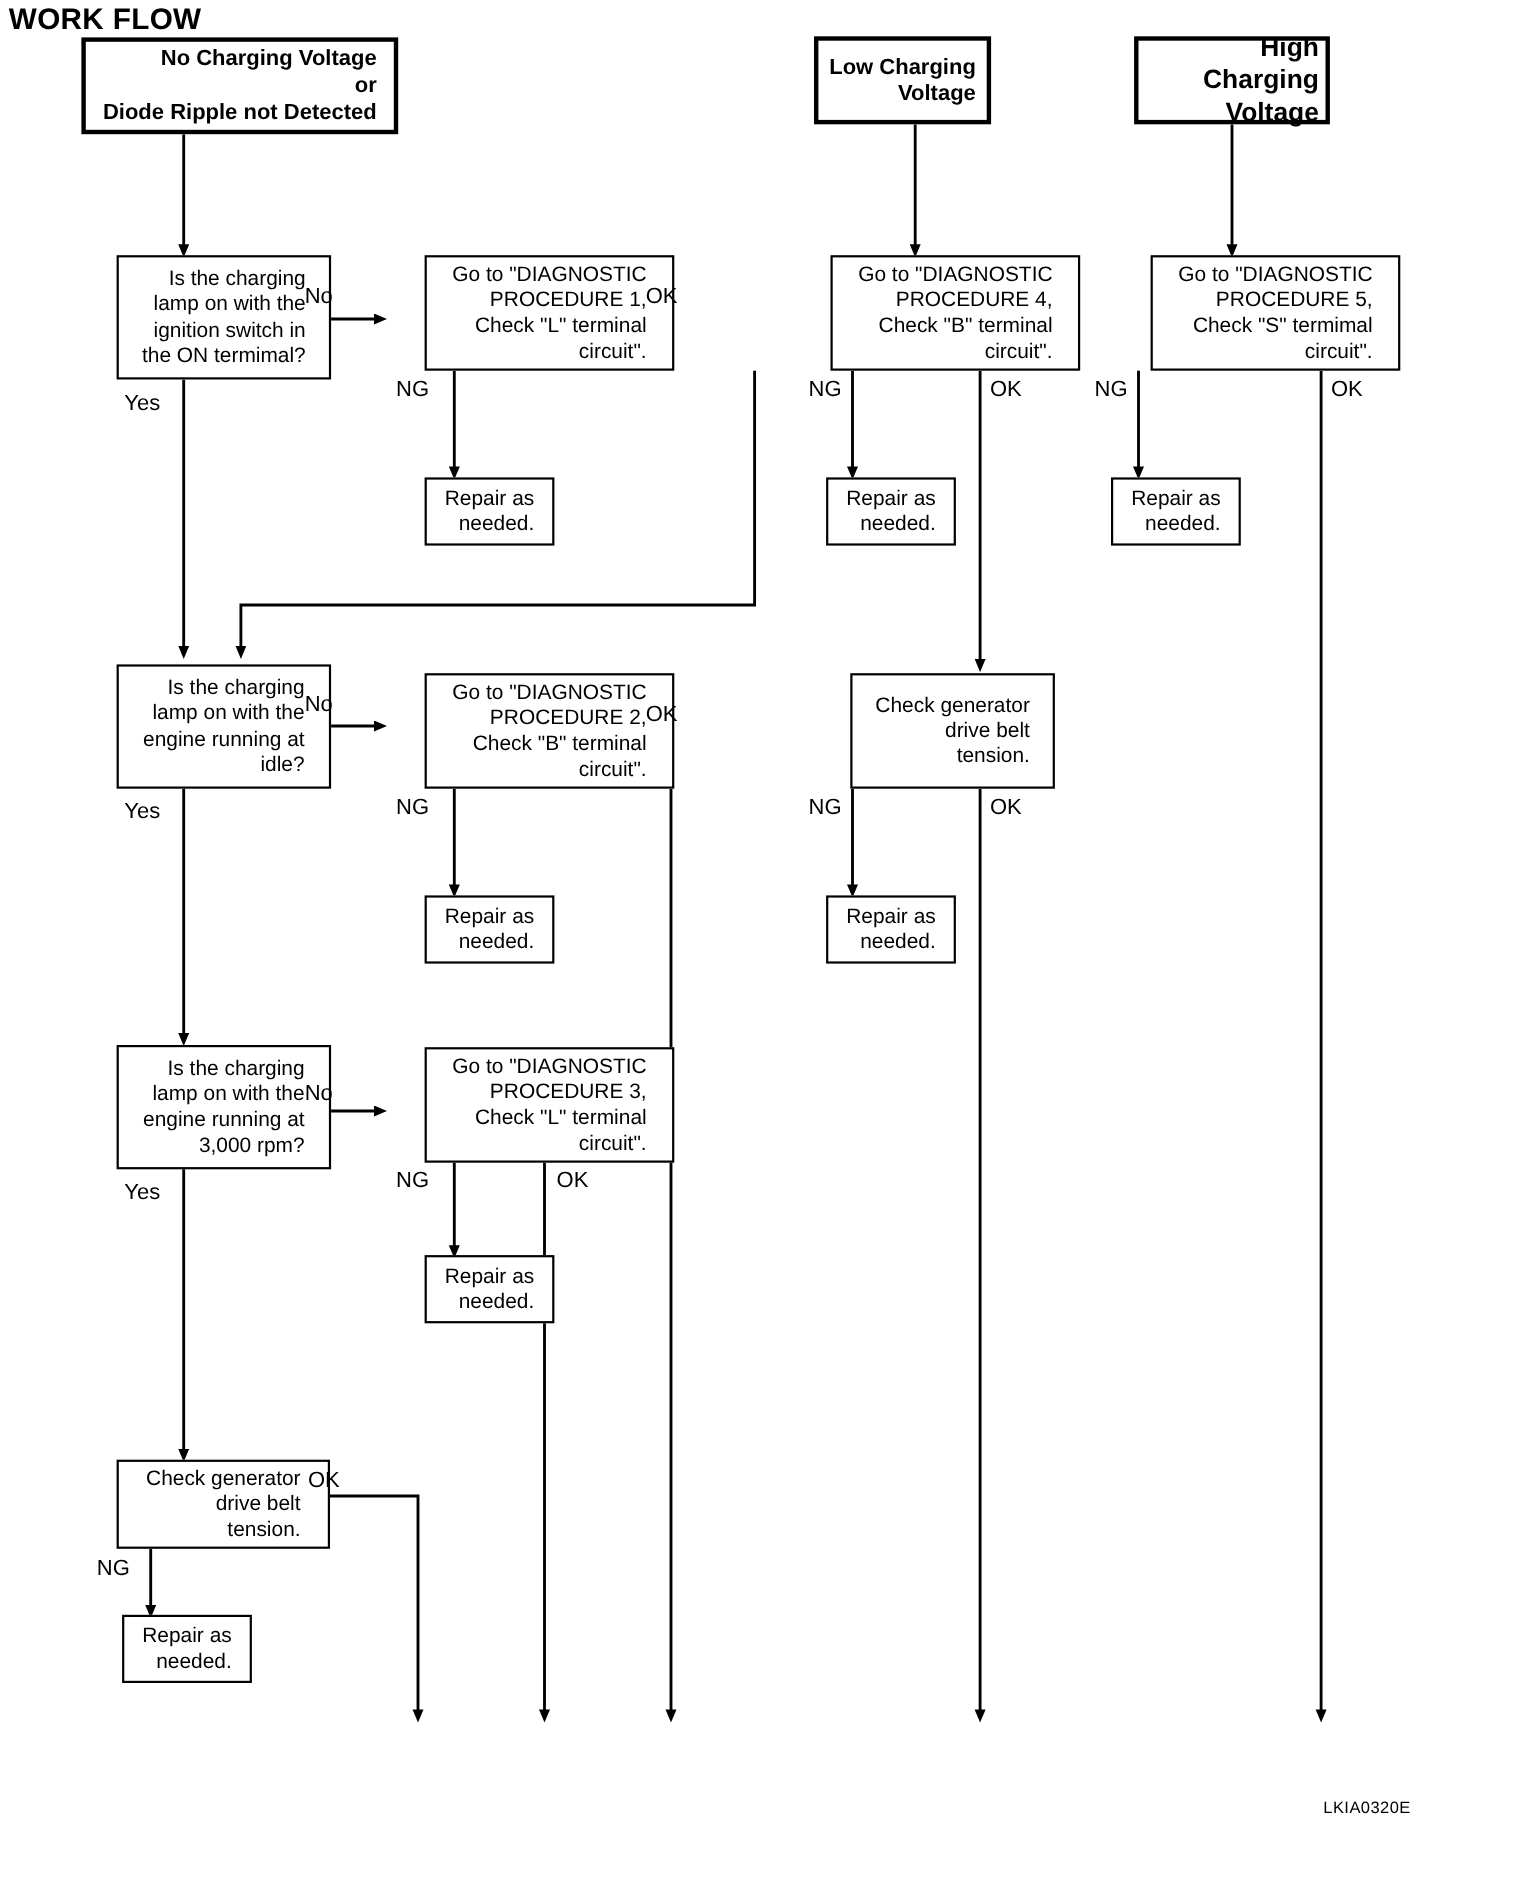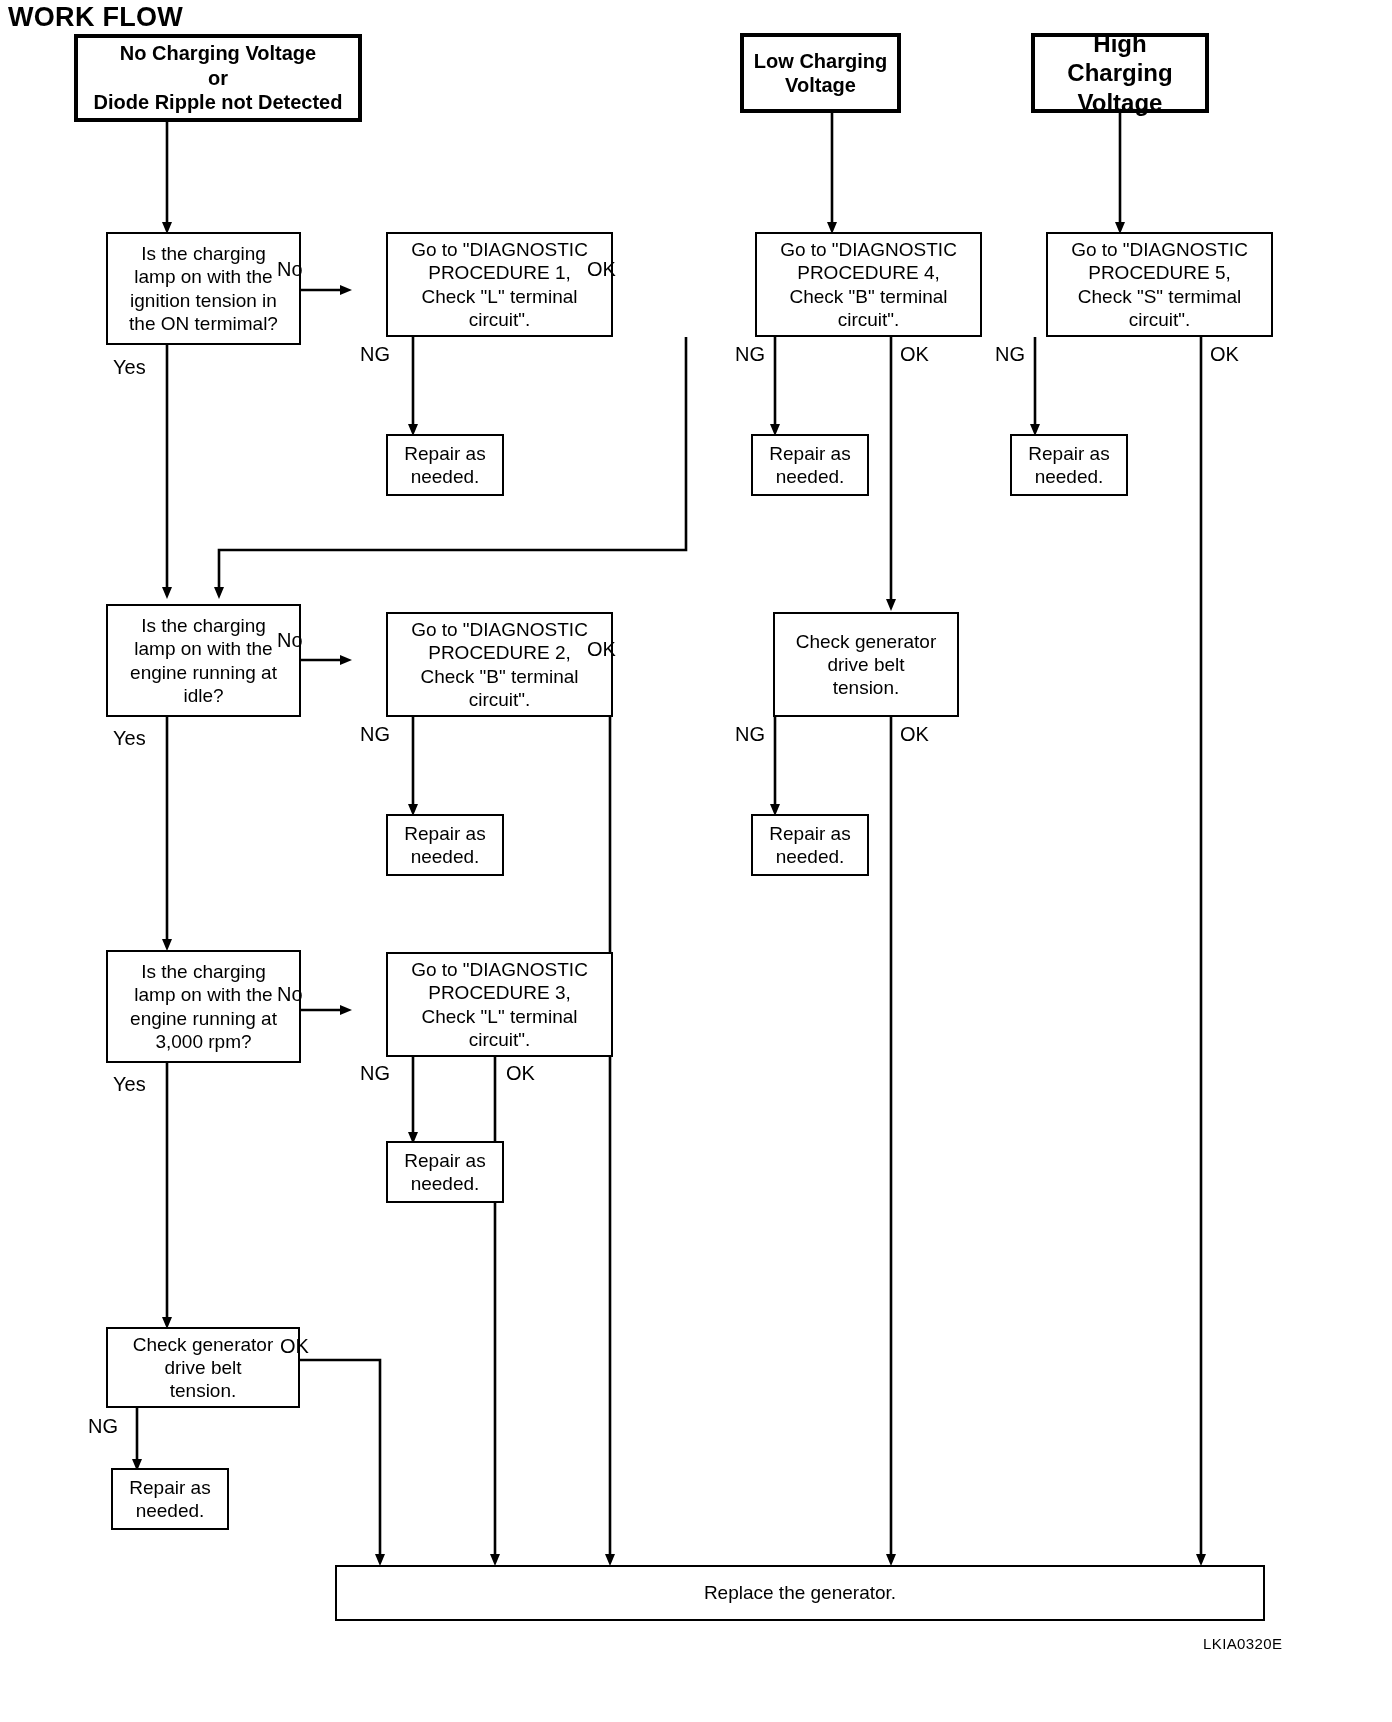--- a/index.html
+++ b/index.html
@@ -9,21 +9,21 @@
   svg.layer{position:absolute;left:0;top:0;width:1392px;height:1722px;}
   .ttl{position:absolute;font-weight:bold;font-size:27px;letter-spacing:.3px;}
   .box{position:absolute;box-sizing:border-box;background:#fff;
        display:flex;align-items:center;justify-content:center;text-align:center;
        line-height:1.22;}
   .thin{border:2px solid #000;margin-left:33px;}
   .thick{border:4px solid #000;}
   .b-bold{font-weight:bold;}
   .lbl{position:absolute;font-size:20px;white-space:nowrap;text-align:center;}
   .code{position:absolute;font-size:15px;letter-spacing:.4px;}
-  .txt{padding:0 6px;}
+  .txt{padding:0 6px;text-align:right;}
 </style>
 </head>
 <body>
 
 <div id="root">
 
   <div class="ttl" style="left:8px;top:2px;">WORK FLOW</div>
 
   <svg class="layer" viewBox="0 0 1392 1722">
     <defs>
@@ -100,21 +100,21 @@
     <div class="txt">
       <div>High Charging</div>
       <div>Voltage</div>
     </div>
   </div>
 
   <div class="box thin" style="left:73px;top:232px;width:195px;height:113px;font-size:19px;">
     <div class="txt">
       <div>Is the charging</div>
       <div>lamp on with the</div>
-      <div>ignition tension in</div>
+      <div>ignition switch in</div>
       <div>the ON termimal?</div>
     </div>
   </div>
 
   <div class="box thin" style="left:73px;top:604px;width:195px;height:113px;font-size:19px;">
     <div class="txt">
       <div>Is the charging</div>
       <div>lamp on with the</div>
       <div>engine running at</div>
       <div>idle?</div>
@@ -233,23 +233,20 @@
     </div>
   </div>
 
   <div class="box thin" style="left:78px;top:1468px;width:118px;height:62px;font-size:19px;">
     <div class="txt">
       <div>Repair as</div>
       <div>needed.</div>
     </div>
   </div>
 
-  <div class="box thin" style="left:302px;top:1565px;width:930px;height:56px;font-size:19px;">
-    <div class="txt">Replace the generator.</div>
-  </div>
 
   <div class="lbl" style="left:277px;top:258px;">No</div>
   <div class="lbl" style="left:113px;top:356px;">Yes</div>
   <div class="lbl" style="left:587px;top:258px;">OK</div>
   <div class="lbl" style="left:360px;top:343px;">NG</div>
 
   <div class="lbl" style="left:277px;top:629px;">No</div>
   <div class="lbl" style="left:113px;top:727px;">Yes</div>
   <div class="lbl" style="left:587px;top:638px;">OK</div>
   <div class="lbl" style="left:360px;top:723px;">NG</div>

